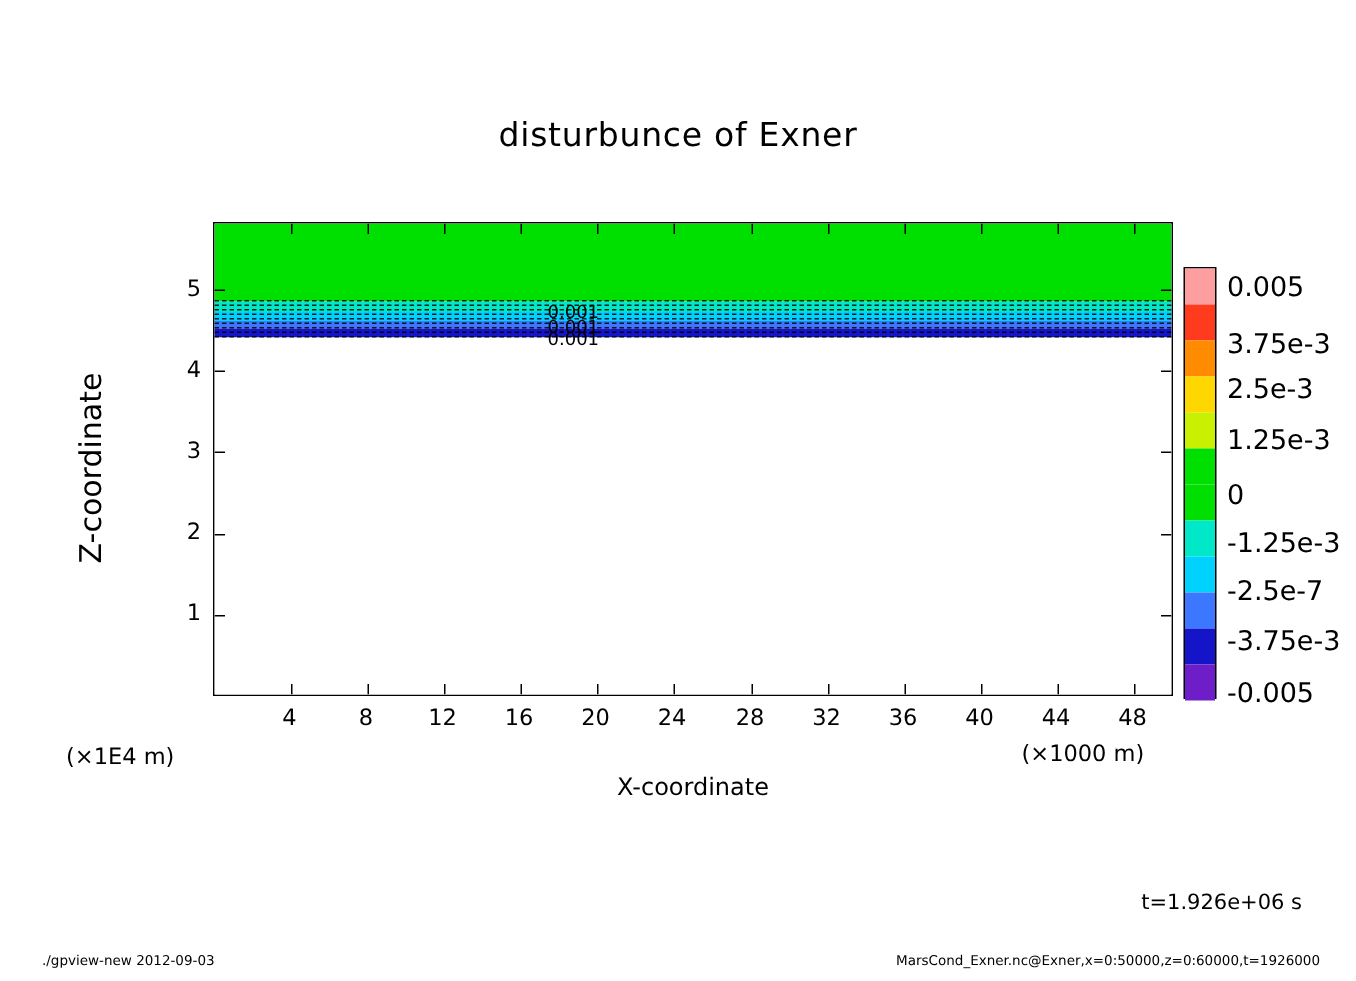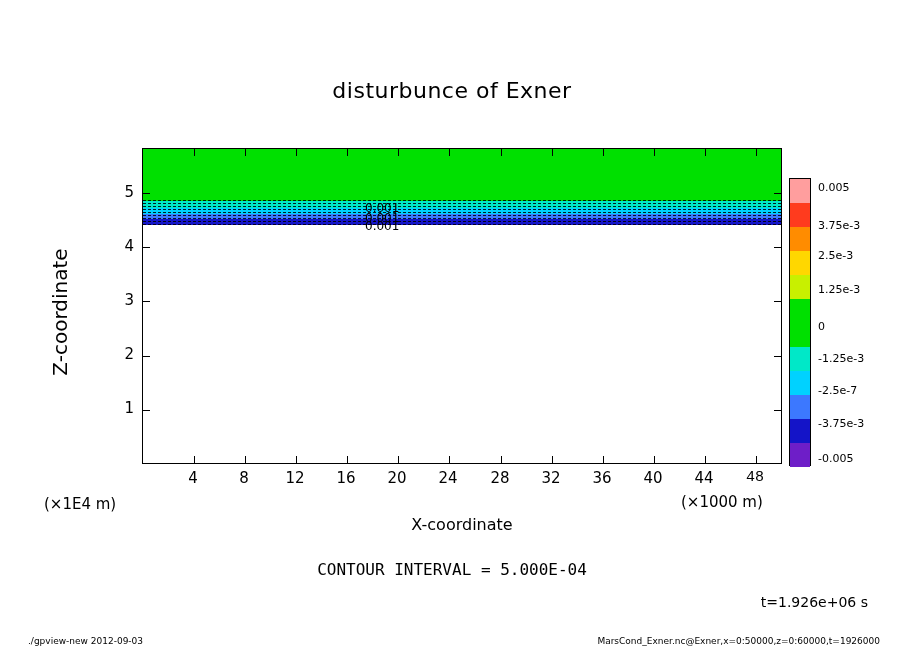--- a/index.html
+++ b/index.html
@@ -121,21 +121,21 @@
     height: 288px;
     border: 1px solid #000;
     box-sizing: border-box;
   }
   #colorbar .cb-cell {
     width: 100%;
   }
   .cb-label {
     position: absolute;
     left: 818px;
-    font-size: 11px;
+    font-size: 18px;
     white-space: nowrap;
   }
   
   #contour-interval {
     position: absolute;
     left: 0; top: 560px;
     width: 904px;
     text-align: center;
     font-size: 16px;
     font-family: "DejaVu Sans Mono", monospace;
@@ -242,21 +242,21 @@
   <div class="xtick-label" style="left:244px; top:469px;">8</div>
   <div class="xtick-label" style="left:295px; top:469px;">12</div>
   <div class="xtick-label" style="left:346px; top:469px;">16</div>
   <div class="xtick-label" style="left:397px; top:469px;">20</div>
   <div class="xtick-label" style="left:448px; top:469px;">24</div>
   <div class="xtick-label" style="left:500px; top:469px;">28</div>
   <div class="xtick-label" style="left:551px; top:469px;">32</div>
   <div class="xtick-label" style="left:602px; top:469px;">36</div>
   <div class="xtick-label" style="left:653px; top:469px;">40</div>
   <div class="xtick-label" style="left:704px; top:469px;">44</div>
-  <div class="xtick-label" style="left:755px; top:469px;font-family:Liberation Mono, monospace;">48</div>
+  <div class="xtick-label" style="left:755px; top:469px;">48</div>
 
   <div class="ytick-label" style="left:104px; top:399px;">1</div>
   <div class="ytick-label" style="left:104px; top:345px;">2</div>
   <div class="ytick-label" style="left:104px; top:291px;">3</div>
   <div class="ytick-label" style="left:104px; top:237px;">4</div>
   <div class="ytick-label" style="left:104px; top:183px;">5</div>
 
   <div id="xaxis-title">X-coordinate</div>
   <div id="yaxis-title">Z-coordinate</div>
   <div id="y-units">(×1E4 m)</div>
@@ -280,18 +280,17 @@
   <div class="cb-label" style="top:181px;">0.005</div>
   <div class="cb-label" style="top:219px;">3.75e-3</div>
   <div class="cb-label" style="top:249px;">2.5e-3</div>
   <div class="cb-label" style="top:283px;">1.25e-3</div>
   <div class="cb-label" style="top:320px;">0</div>
   <div class="cb-label" style="top:352px;">-1.25e-3</div>
   <div class="cb-label" style="top:384px;">-2.5e-7</div>
   <div class="cb-label" style="top:417px;">-3.75e-3</div>
   <div class="cb-label" style="top:452px;">-0.005</div>
 
-  <div id="contour-interval">CONTOUR INTERVAL = 5.000E-04</div>
   <div id="time-stamp">t=1.926e+06 s</div>
   <div id="footer-left">./gpview-new  2012-09-03</div>
   <div id="footer-right">MarsCond_Exner.nc@Exner,x=0:50000,z=0:60000,t=1926000</div>
 
 </div>
 
 </body></html>

